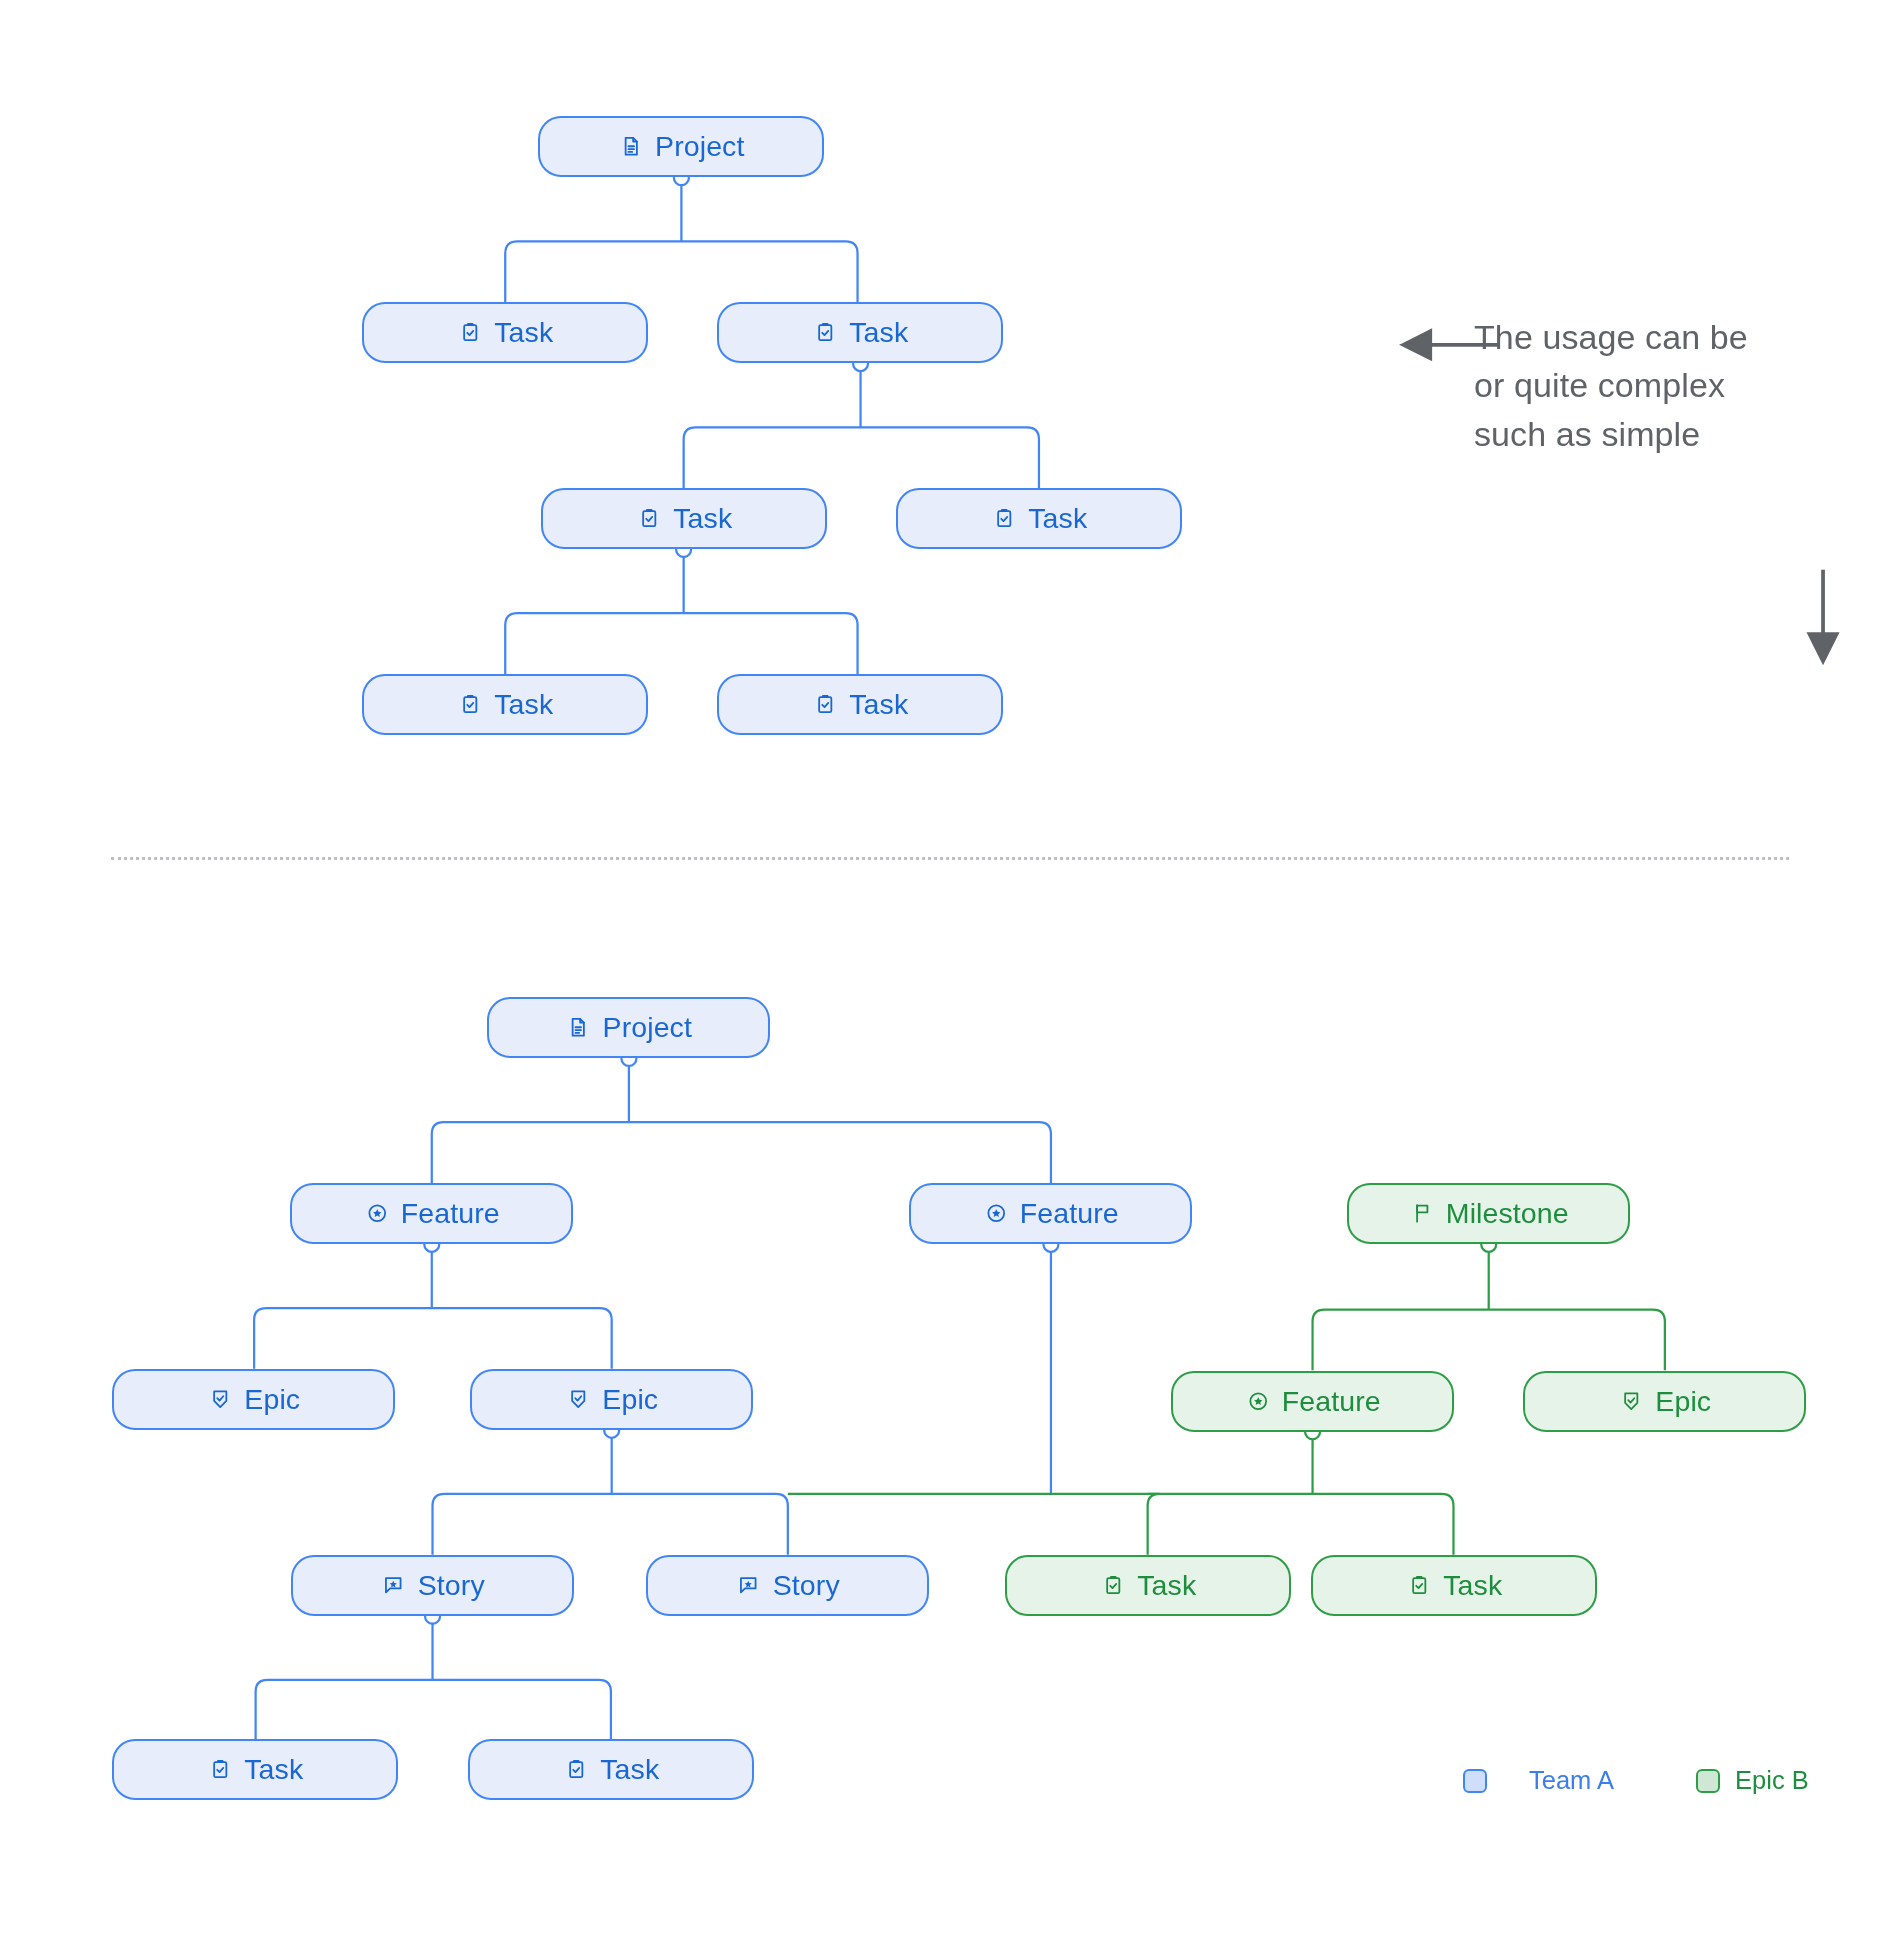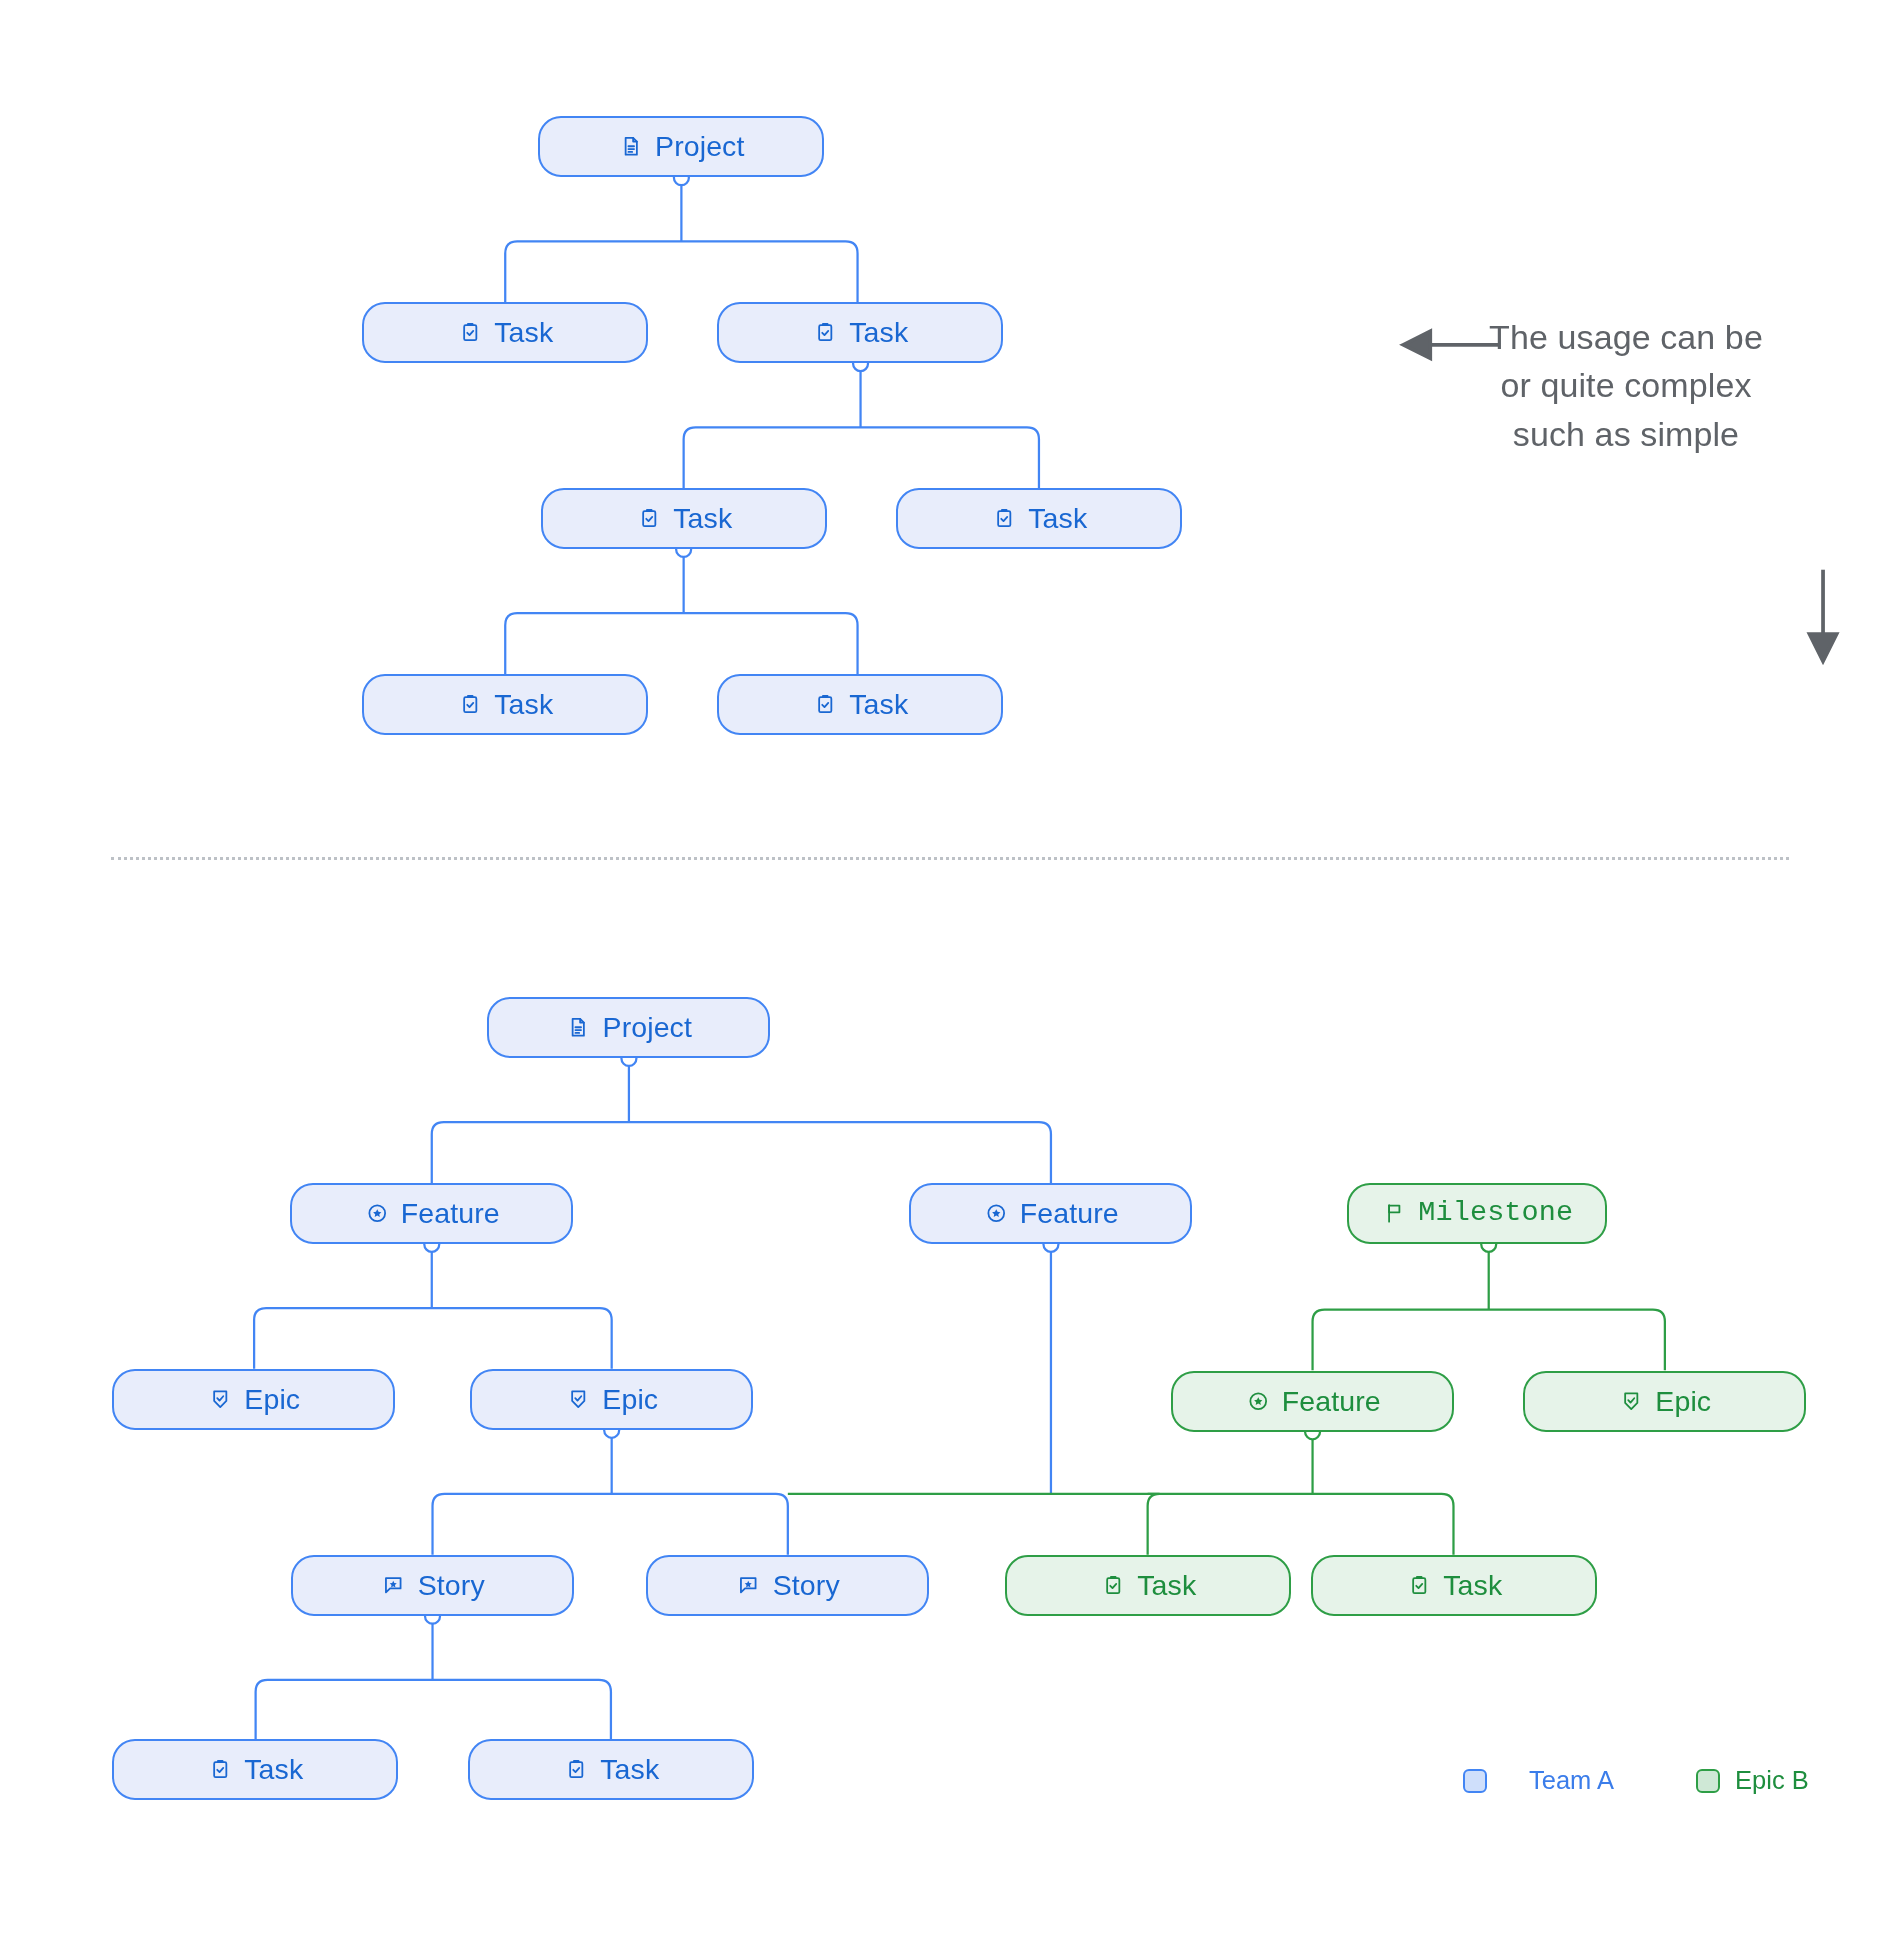--- a/index.html
+++ b/index.html
@@ -67,24 +67,24 @@
     position: absolute;
     left: 111px;
     top: 857px;
     width: 1678px;
     height: 0;
     border-top: 3px dotted #BDC1C6;
   }
 
   .annotation {
     position: absolute;
-    right: 96px;
+    right: 72px;
     top: 313px;
     width: 352px;
-    text-align: center;
+    text-align: left;
     font-size: 34px;
     line-height: 1.42;
     color: #5F6368;
     letter-spacing: 0.1px;
   }
   .annotation .ln { display: block; }
 
   .legend {
     position: absolute;
     left: 1463px;
@@ -294,21 +294,21 @@
       </div>
       <div class="node team-a" style="left: 909px; top: 1183px; width: 283px; height: 61px;">
         <span class="ico">
           <svg width="22.5" height="22.5" viewBox="0 0 24 24" fill="none" stroke="currentColor" stroke-width="1.9" stroke-linejoin="round" stroke-linecap="round">
             <circle cx="12" cy="12" r="8.4"></circle>
             <path d="M12 7.6l1.35 2.75 3.04.45-2.2 2.14.52 3.03L12 14.53 9.29 15.97l.52-3.03-2.2-2.14 3.04-.45z" fill="currentColor" stroke="none"></path>
           </svg>
         </span>
         <span class="lbl">Feature</span>
       </div>
-      <div class="node team-b" style="left: 1347px; top: 1183px; width: 260px; height: 61px; font-family: Liberation Mono, monospace;">
+      <div class="node team-b" style="left: 1347px; top: 1183px; width: 283px; height: 61px;">
         <span class="ico">
           <svg width="22.5" height="22.5" viewBox="0 0 24 24" fill="none" stroke="currentColor" stroke-width="1.9" stroke-linejoin="round" stroke-linecap="round">
             <path d="M6.5 21V3.4"></path>
             <path d="M6.5 3.8h11v7.2h-11z"></path>
           </svg>
         </span>
         <span class="lbl">Milestone</span>
       </div>
       <div class="node team-a" style="left: 112px; top: 1369px; width: 283px; height: 61px;">
         <span class="ico">

